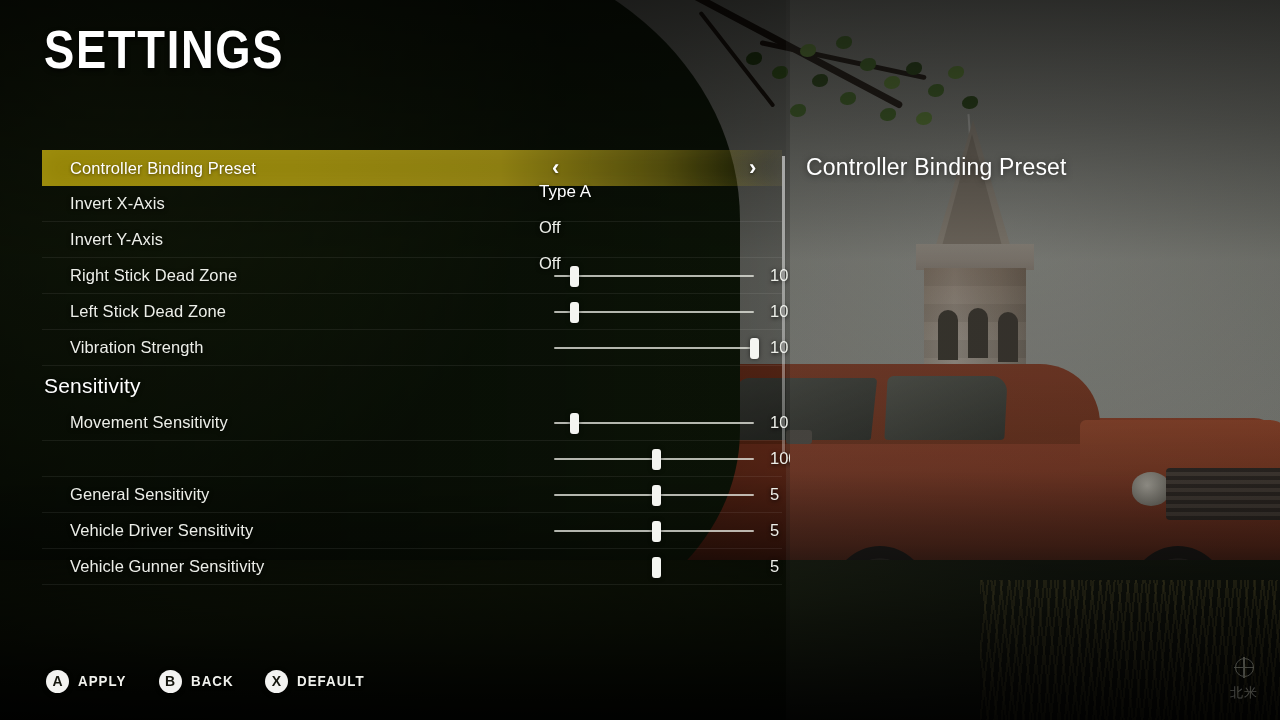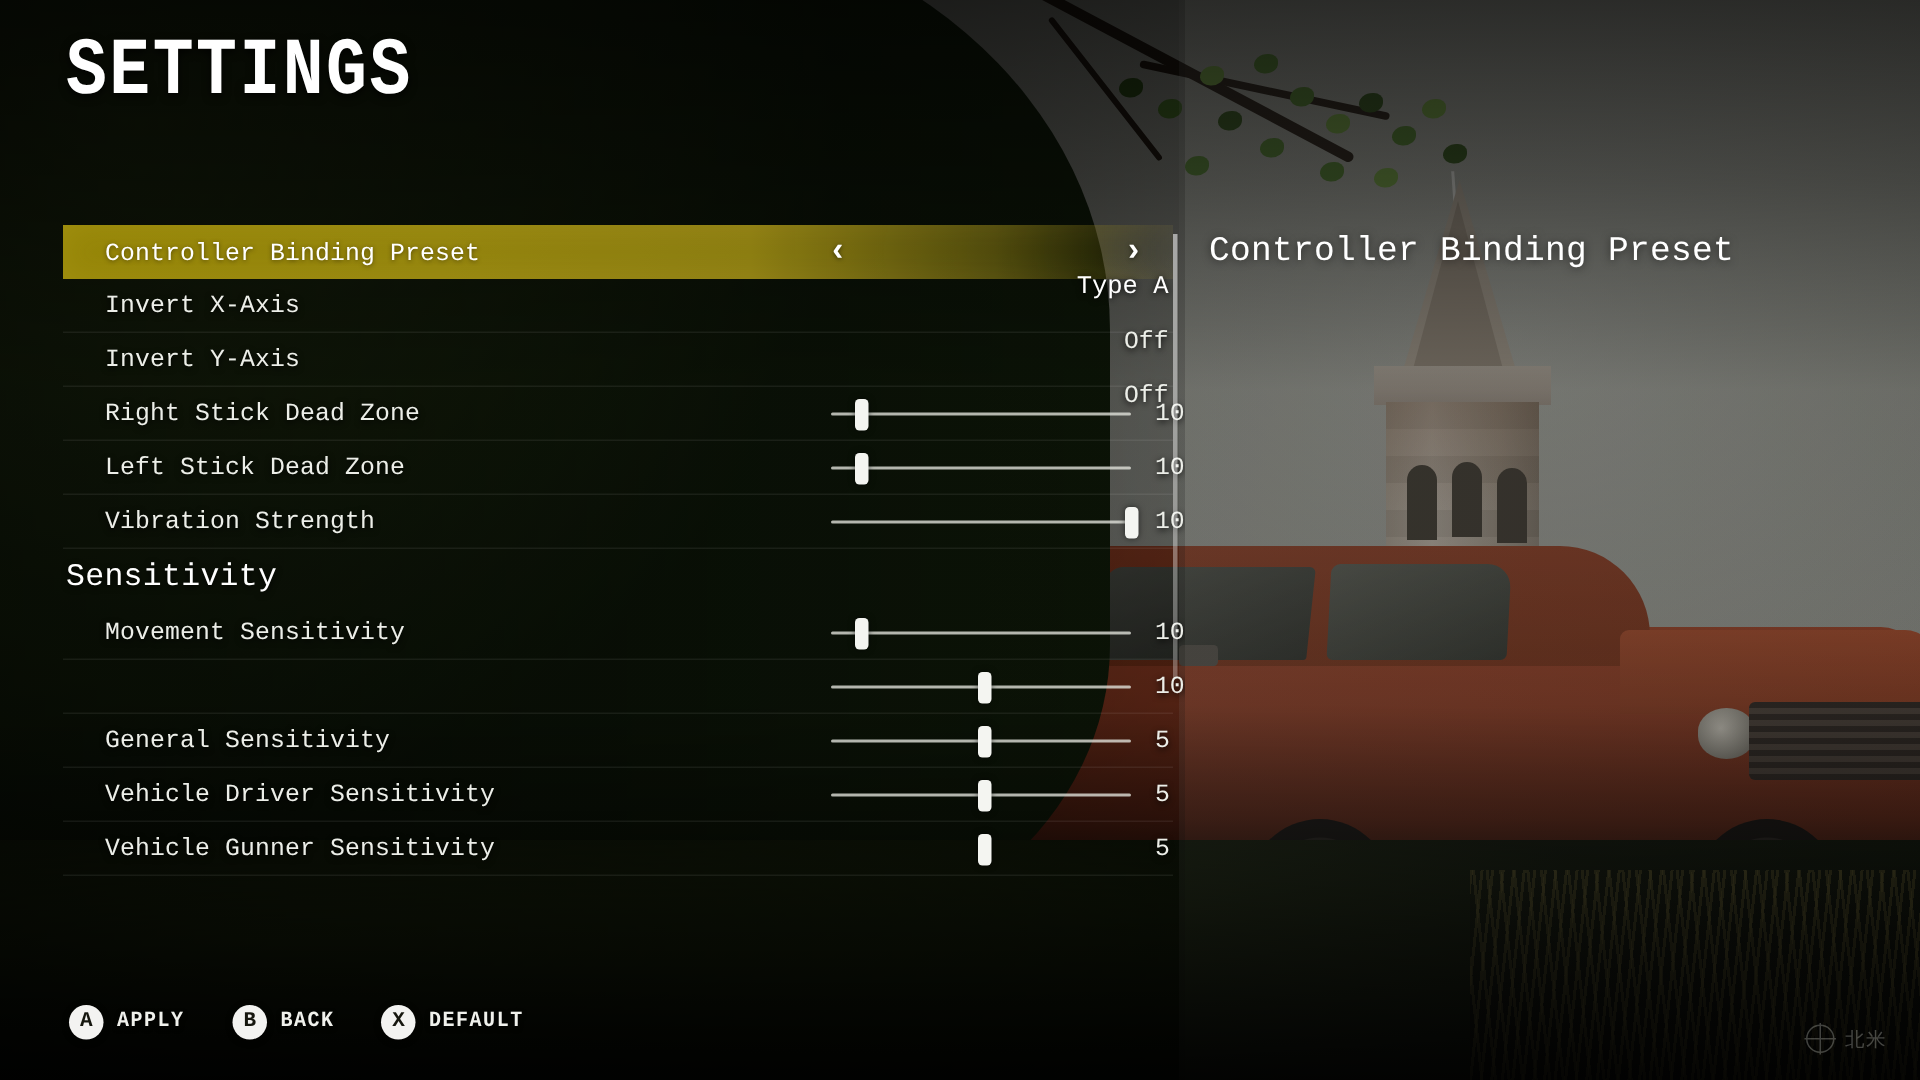--- a/index.html
+++ b/index.html
@@ -165,21 +165,21 @@
     background:linear-gradient(90deg, rgba(0,0,0,.60), rgba(0,0,0,.42) 55%, rgba(0,0,0,.20) 100%);
     pointer-events:none;
   }
   .right-lift {
     position:absolute; left:786px; top:0; width:494px; height:720px;
     background:linear-gradient(90deg, rgba(190,190,185,.13), rgba(190,190,185,.07));
     pointer-events:none;
   }
 
   
-  #ui { position:absolute; inset:0;font-family:Liberation Mono, monospace; }
+  #ui { position:absolute; inset:0; }
 
   .title {
     position:absolute; left:44px; top:22px;
     font-size:54px; line-height:54px; font-weight:bold; color:#fff;
     letter-spacing:2px; transform:scaleX(.84); transform-origin:left center;
     text-shadow:0 2px 6px rgba(0,0,0,.8);
   }
 
   .tabbar {
     position:absolute; left:44px; top:88px; height:32px;
@@ -226,21 +226,21 @@
   }
   .row.selected {
     background:linear-gradient(90deg,#968608 0%, #94850e 34%, #8c7d12 62%, rgba(138,124,20,.55) 84%, rgba(128,116,24,0) 100%);
     border-bottom:none;
     box-shadow:inset 0 0 22px rgba(255,230,90,.10);
   }
   .row.selected .label { color:#fff; text-shadow:0 1px 3px rgba(40,30,0,.6); }
 
   
   .val-text {
-    position:absolute; left:497px; width:240px; text-align:right;
+    position:absolute; left:497px; width:240px; text-align:left;
     font-size:16.5px; color:#eceee8; text-shadow:0 1px 4px rgba(0,0,0,.92);margin-top:47px;
   }
   .row.selected .val-text { color:#fff; font-size:17px; }
 
   .chev {
     position:absolute; font-size:22px; line-height:22px; color:#fff;
     text-shadow:0 1px 3px rgba(0,0,0,.55); font-weight:bold;
   }
   .chev.left  { left:510px; }
   .chev.right { left:707px; }
@@ -294,21 +294,21 @@
   }
   .action .btnlabel {
     font-size:14.5px; font-weight:bold; color:#f0f1ec; letter-spacing:1.1px;
     text-shadow:0 1px 4px rgba(0,0,0,.9); transform:scaleX(.92);
     transform-origin:left center;
   }
 
   
   .watermark {
     position:absolute; right:22px; bottom:18px;
-    display:flex; align-items:center; gap:7px; opacity:.30;
+    display:flex; align-items:center; gap:7px; opacity:.30;flex-direction:column;
   }
   .watermark .globe {
     width:19px; height:19px; border-radius:50%;
     border:1.6px solid #cfd2c8; position:relative;
   }
   .watermark .globe:before {
     content:""; position:absolute; left:50%; top:-1.6px; bottom:-1.6px;
     width:1.6px; margin-left:-.8px; background:#cfd2c8;
   }
   .watermark .globe:after {

